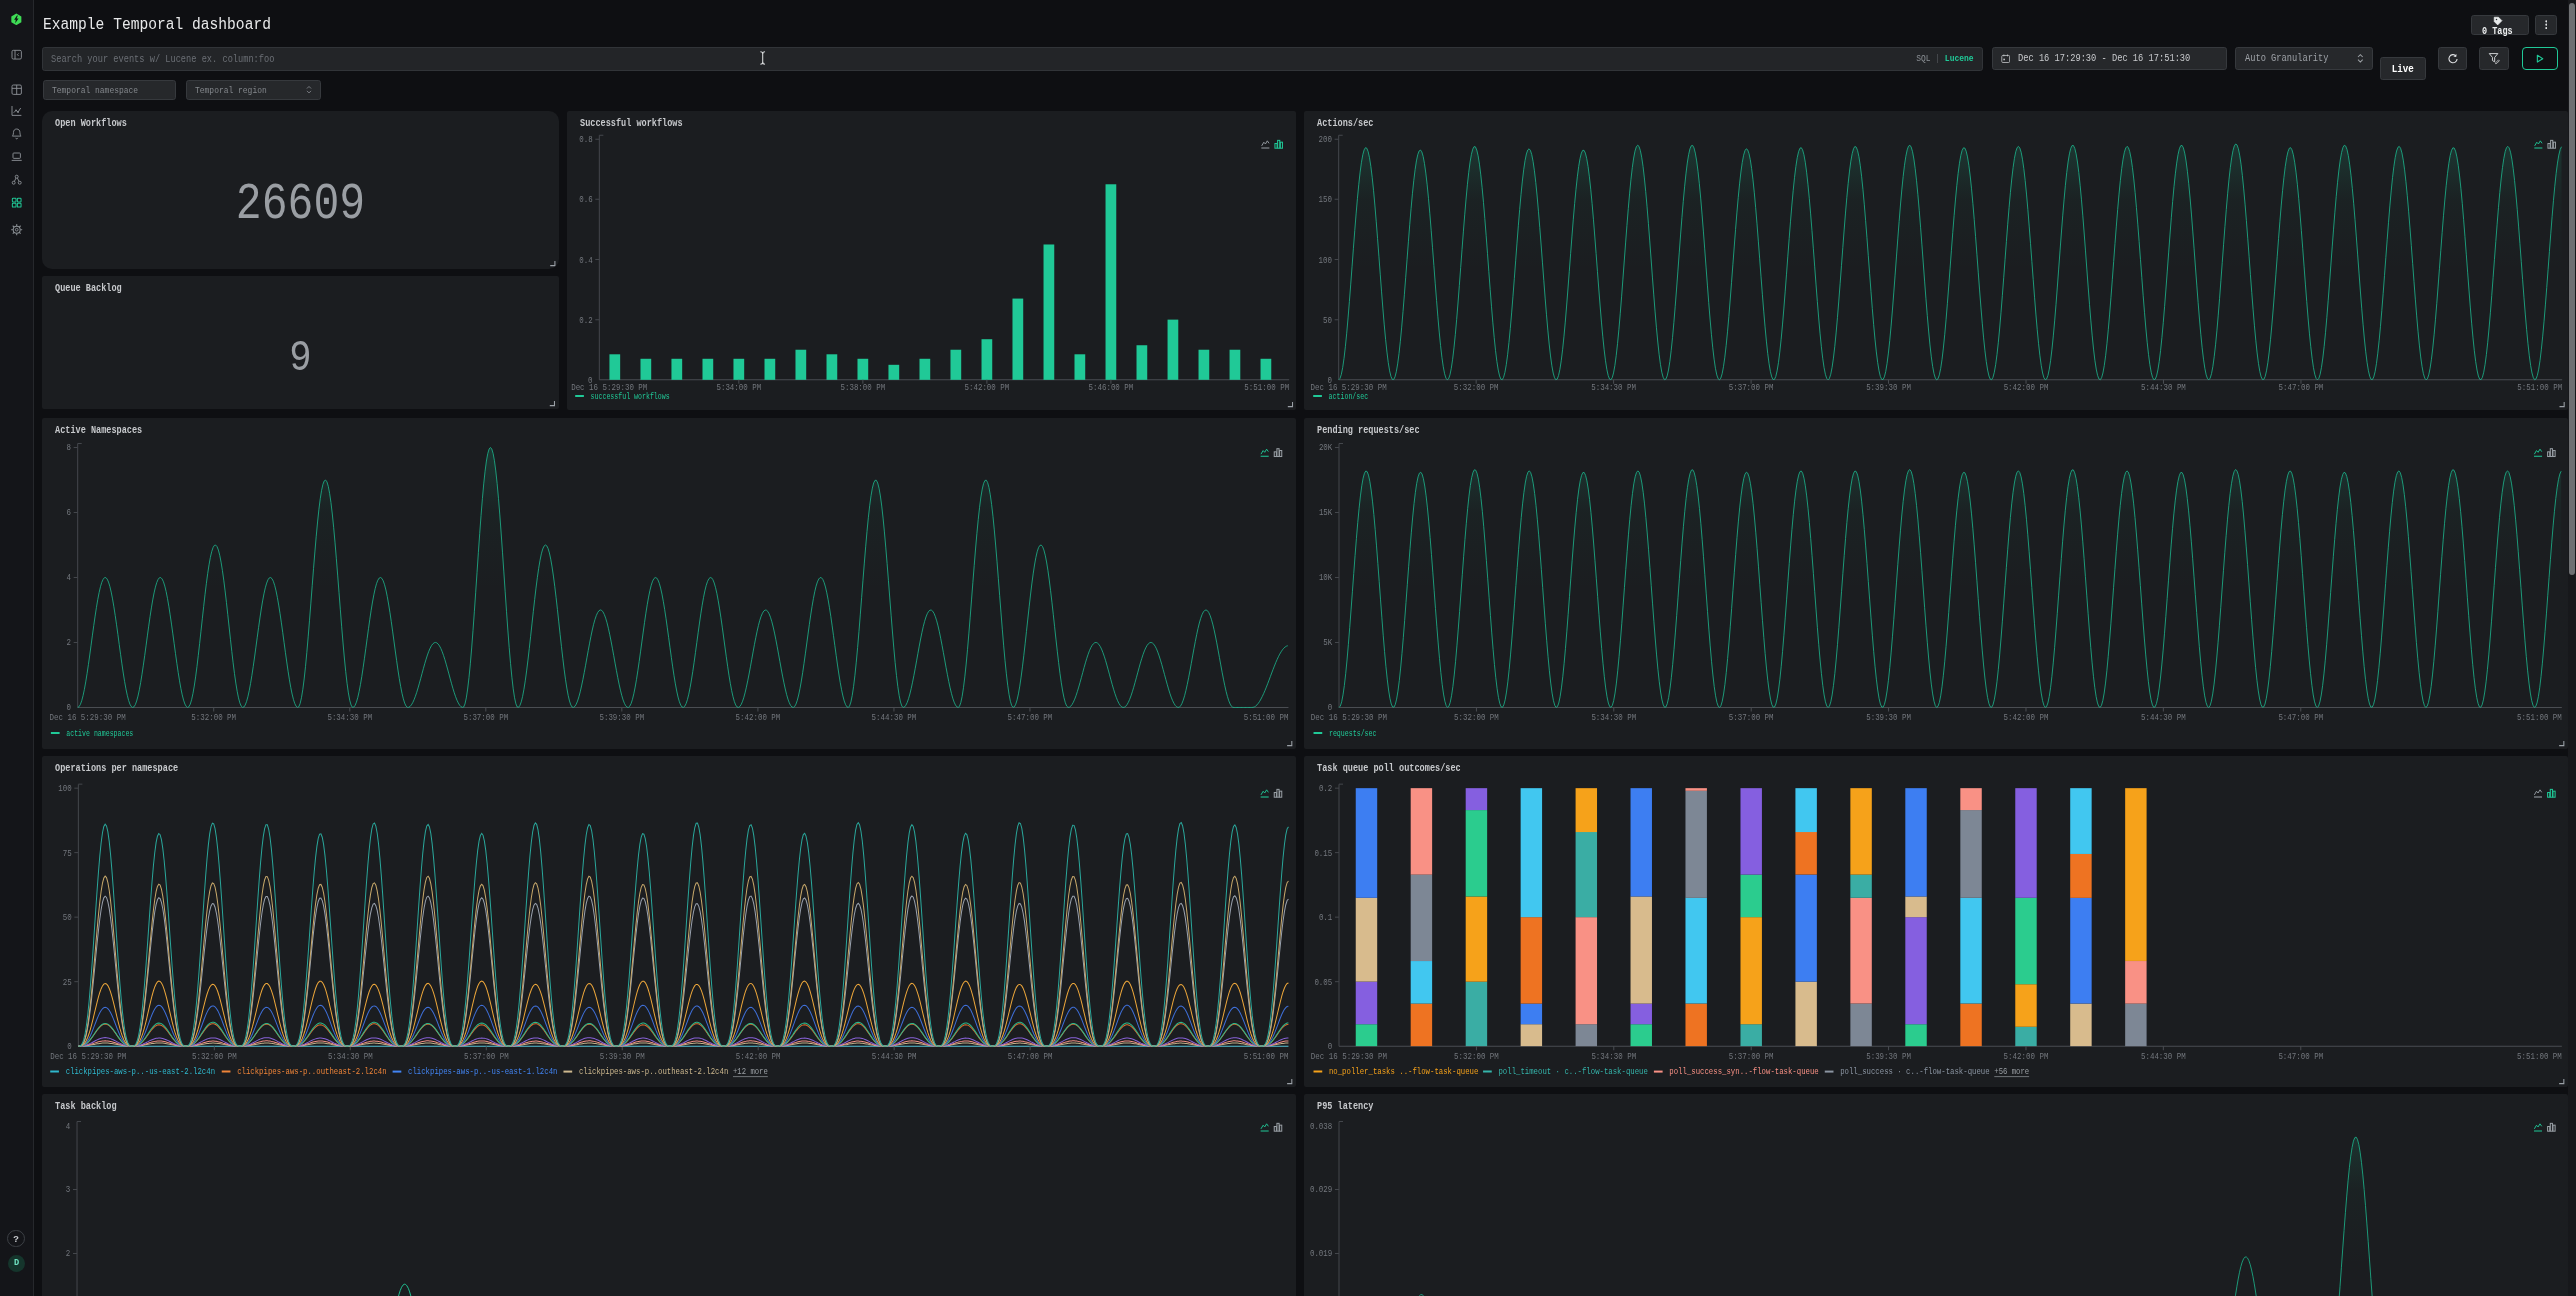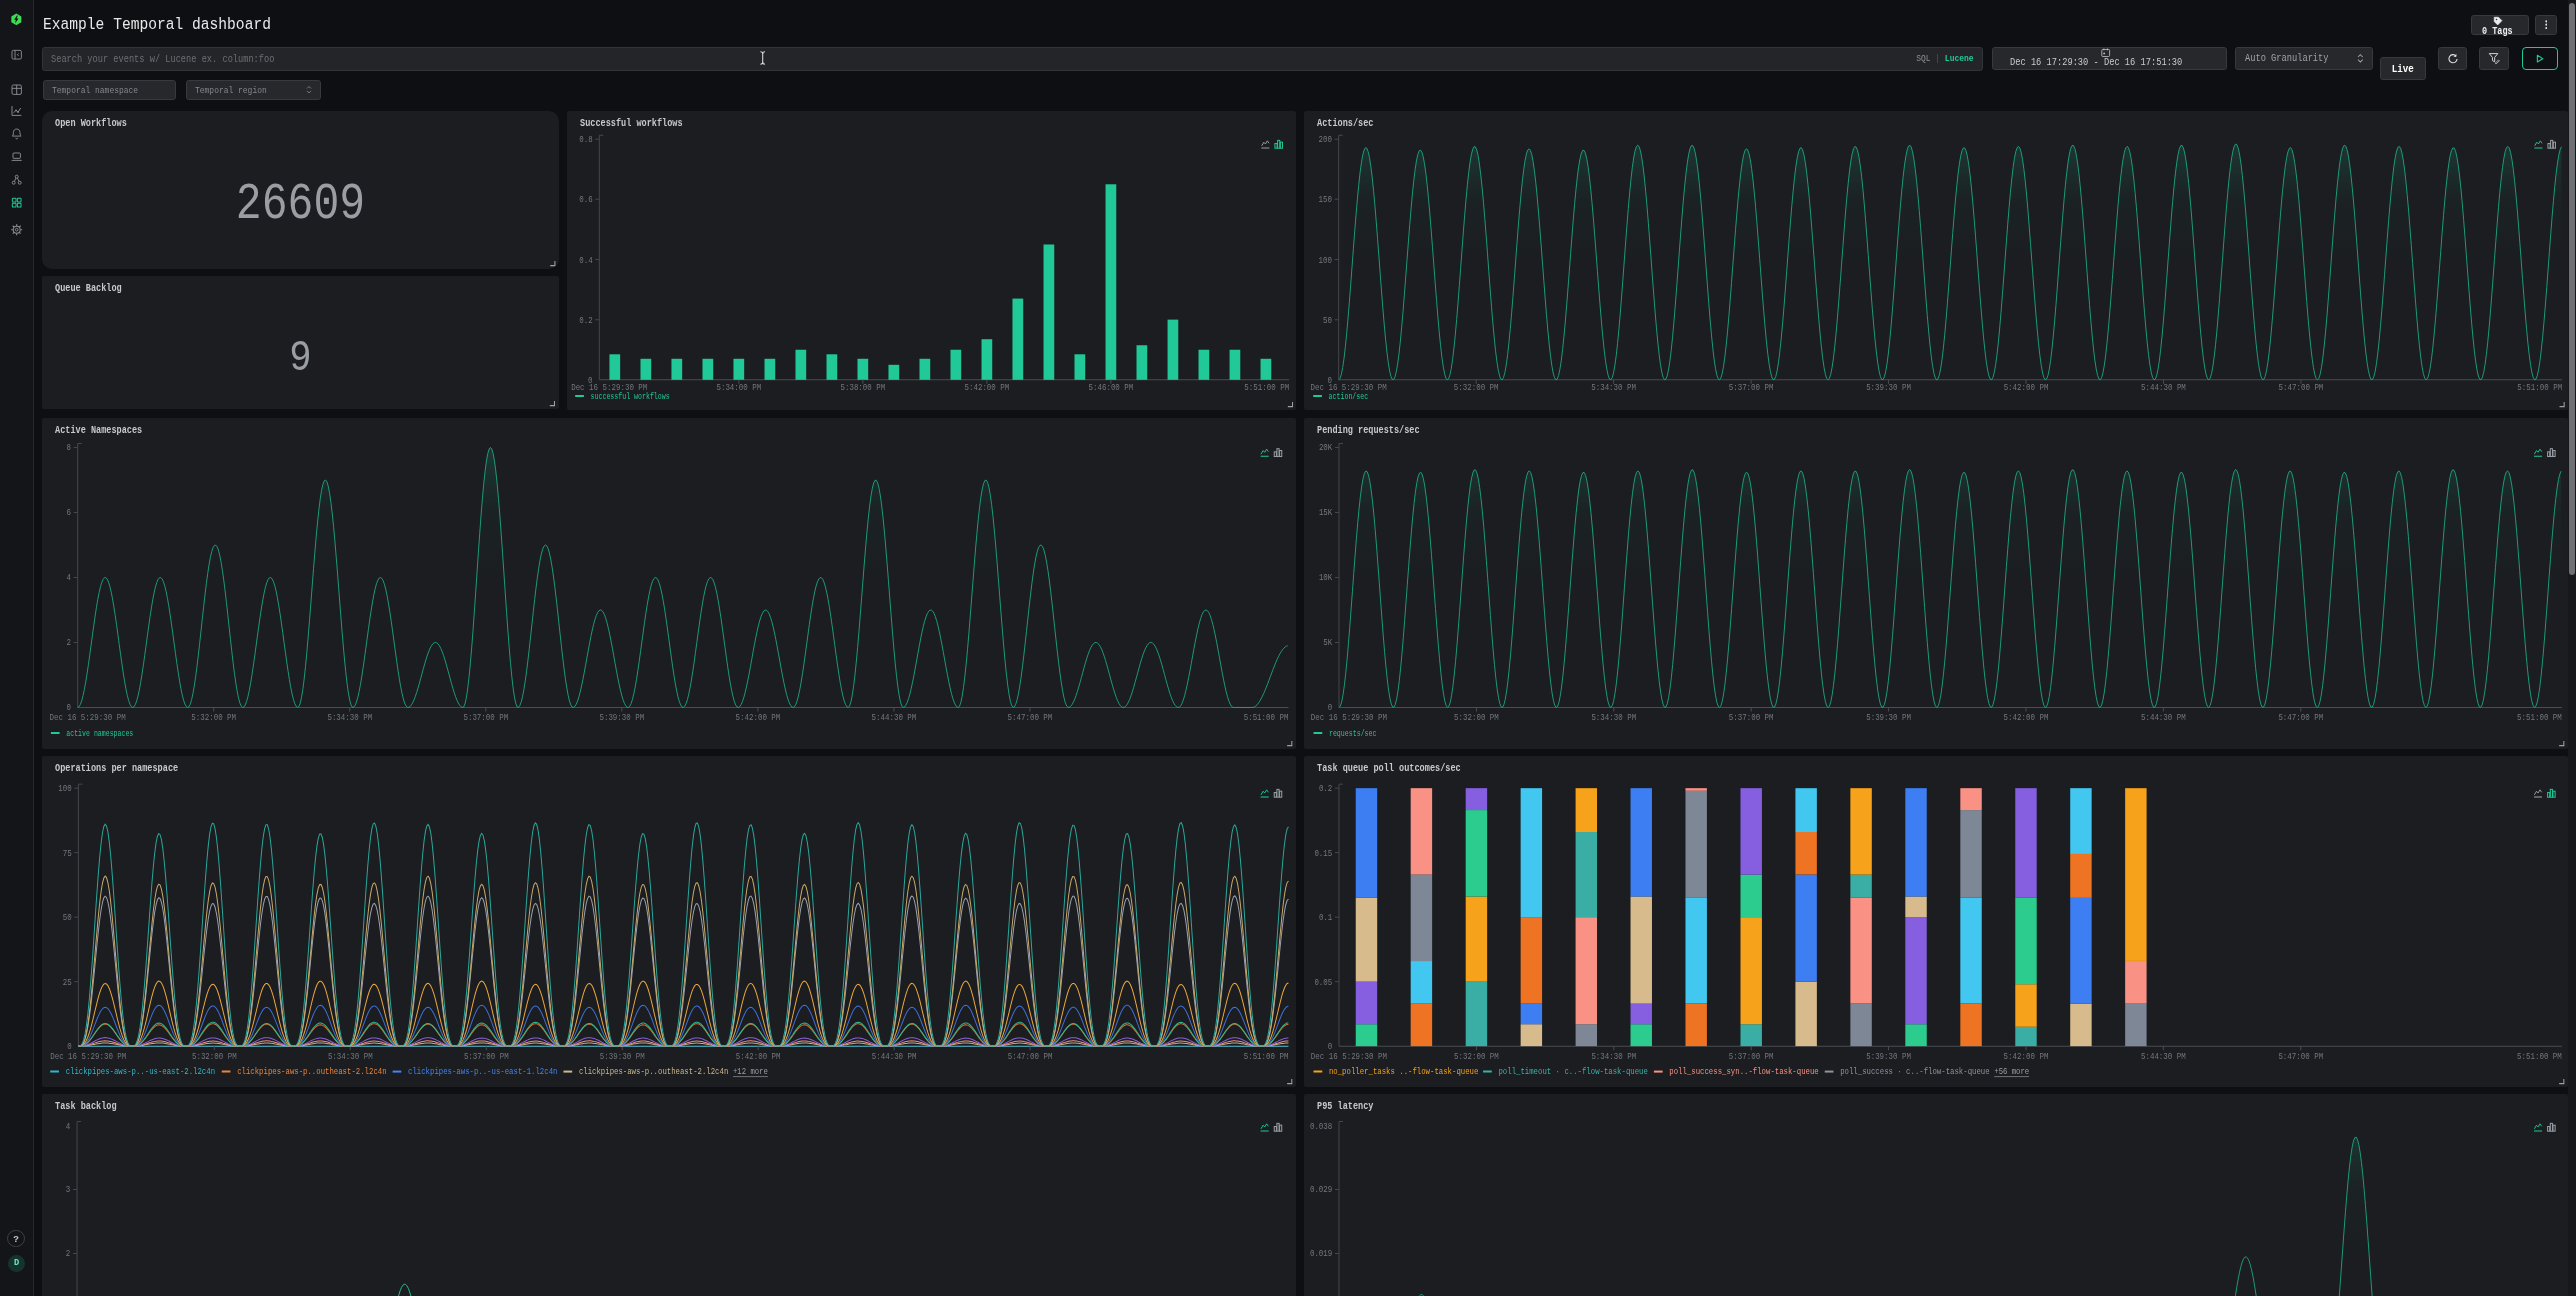--- a/index.html
+++ b/index.html
@@ -565,21 +565,21 @@
     <span class="cond" style="color:#6b6f75;font-size:10.7px;transform:scaleX(0.81)">Search your events w/ Lucene ex. column:foo</span>
     <span class="condr" style="margin-left:auto;font-size:9.4px"><span style="color:#8b9095">SQL</span><span style="color:#55595e"> | </span><span style="color:#20c997;font-weight:bold">Lucene</span></span>
     <svg style="position:absolute;left:715px;top:-1.3px;" width="9.4" height="22" viewBox="0 0 14 33">
       <g stroke="#d7d9db" stroke-width="1.6" fill="none">
         <path d="M3.5 7 C5.5 7 7 8 7 10 C7 8 8.5 7 10.5 7"></path>
         <path d="M3.5 26 C5.5 26 7 25 7 23 C7 25 8.5 26 10.5 26"></path>
         <line x1="7" y1="9" x2="7" y2="24"></line>
       </g>
     </svg>
   </div>
-<div class="btn" style="left:1992px;top:47px;width:235px;height:23px;flex-direction:column;">
+<div class="btn" style="left:1992px;top:47px;width:235px;height:23px;">
     <svg width="9.4" height="9.4" viewBox="0 0 18 18" style="margin-right:7.4px">
       <rect x="1.5" y="2.8" width="15" height="13.5" rx="2" fill="none" stroke="#c8cacd" stroke-width="1.5"></rect>
       <line x1="5.5" y1="1" x2="5.5" y2="4.5" stroke="#c8cacd" stroke-width="1.5"></line>
       <line x1="12.5" y1="1" x2="12.5" y2="4.5" stroke="#c8cacd" stroke-width="1.5"></line>
       <rect x="4.5" y="9" width="3" height="3" fill="#c8cacd"></rect>
     </svg>
     <span class="cond" style="color:#c8cacd;font-size:10px;transform:scaleX(0.87)">Dec 16 17:29:30 - Dec 16 17:51:30</span>
   </div>
 <div class="btn" style="left:2235px;top:47px;width:138px;height:23px;">
     <span class="cond" style="color:#9ea2a7;font-size:10px;margin-left:1.3px;transform:scaleX(0.87)">Auto Granularity</span>

